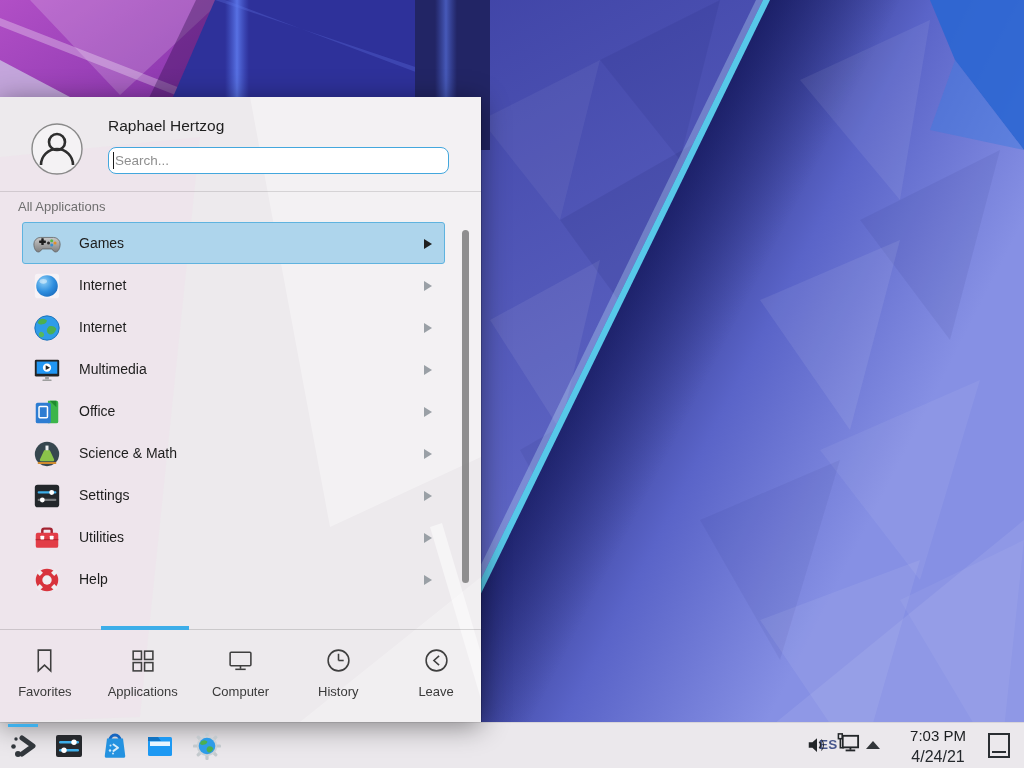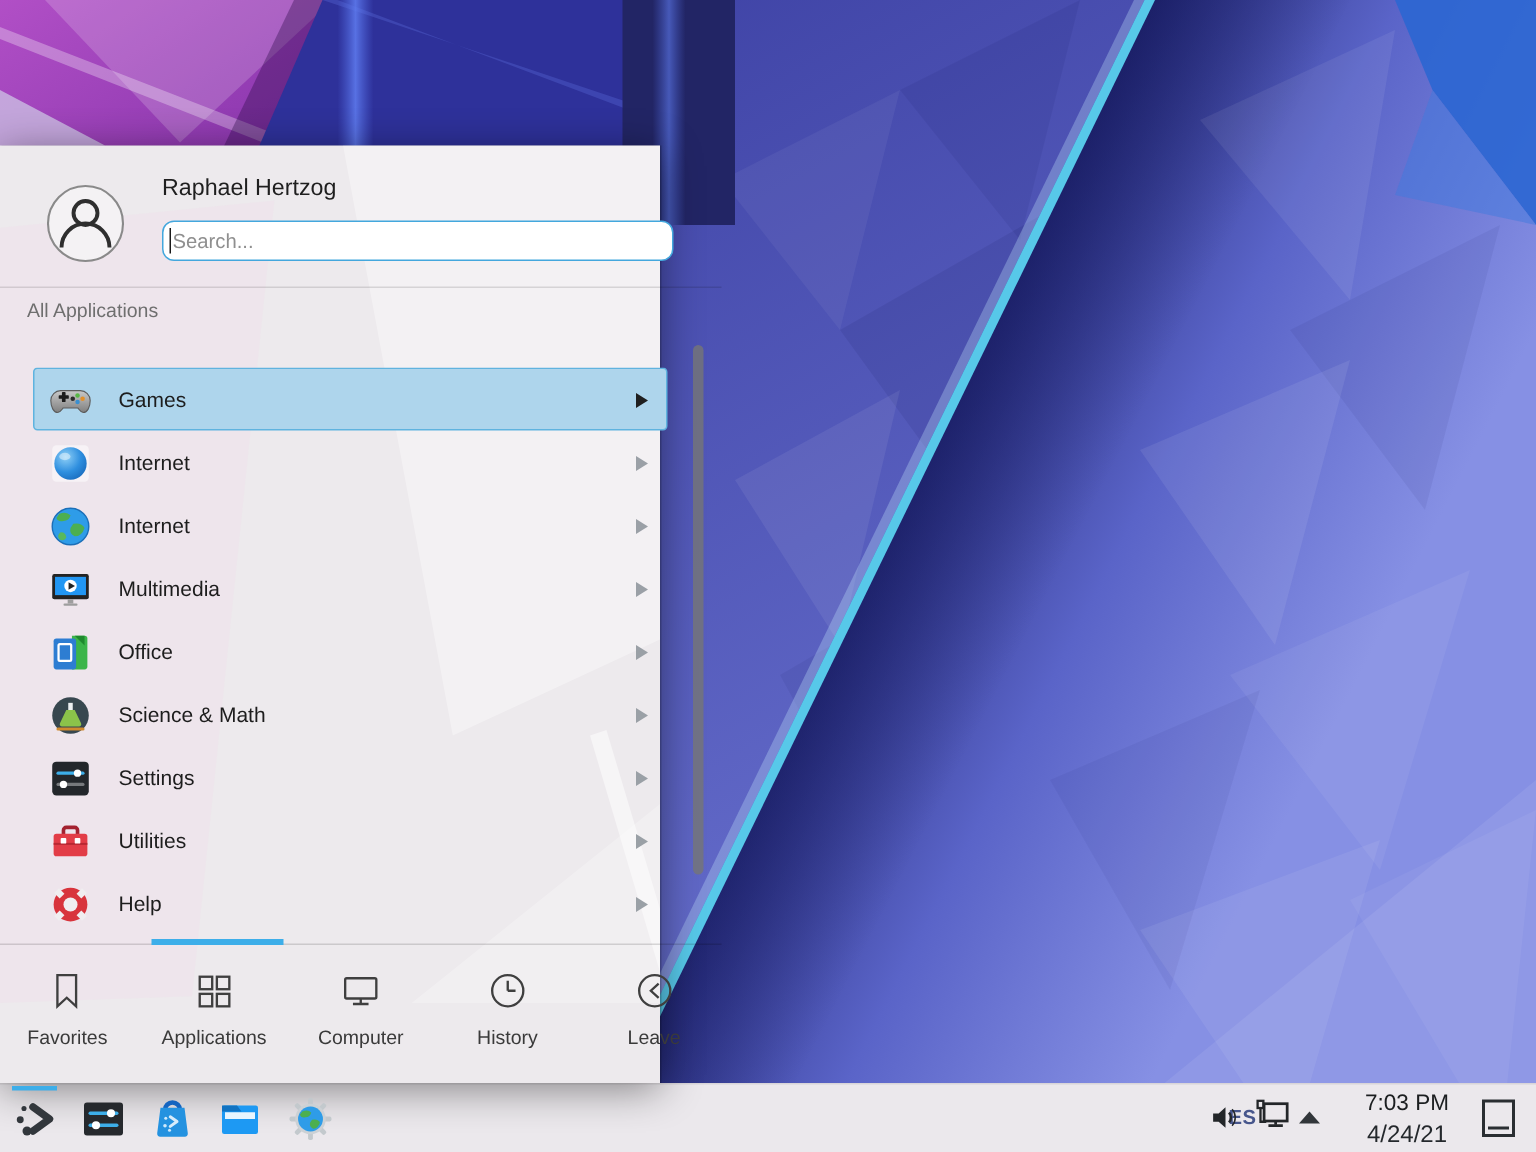--- a/index.html
+++ b/index.html
@@ -3,42 +3,42 @@
 <meta charset="utf-8">
 <style>
   * { margin:0; padding:0; box-sizing:border-box; }
   html,body { width:1024px; height:768px; overflow:hidden; }
   body { font-family:"Liberation Sans", sans-serif; }
   #desktop { position:relative; width:1024px; height:768px; overflow:hidden; background:#34379b; }
   #wallpaper { position:absolute; inset:0; }
 
   
   #launcher {
-    position:absolute; left:0; top:97px; width:440px; height:625px;
+    position:absolute; left:0; top:97px; width:481px; height:625px;
     background:#edeaed;
     box-shadow:0 4px 26px rgba(0,0,0,.45), 1px 0 0 rgba(0,0,0,.18);
     z-index:5;
   }
   #launcher .backdrop { position:absolute; inset:0; pointer-events:none; }
 
   .hdr-avatar { position:absolute; left:31px; top:26px; width:52px; height:52px; }
   .hdr-name { position:absolute; left:108px; top:20px; font-size:15.5px; color:#1f1f1f; }
   .hdr-search {
     position:absolute; left:108px; top:50px; width:341px; height:27px;
     border:1px solid #43a7dd; border-radius:8px; background:#ffffff;
     font-size:13.5px; color:#1a1a1a; padding:0 6px; outline:none;
     font-family:"Liberation Sans", sans-serif;
   }
   .hdr-search::placeholder { color:#8f8f8f; opacity:1; }
   .caret { position:absolute; left:113px; top:55px; width:1px; height:17px; background:#1a1a1a; }
 
   .hdr-sep { position:absolute; left:0; top:94px; width:481px; height:1px; background:rgba(0,0,0,.12); }
   .section-label { position:absolute; left:18px; top:102px; font-size:13px; color:#6f6f6f; }
 
-  .cat-list { position:absolute; left:0; top:125px; width:481px; height:408px; overflow:hidden;margin-top:23px; }
+  .cat-list { position:absolute; left:0; top:125px; width:481px; height:408px; overflow:hidden; }
   .cat-row {
     position:relative; margin-left:22px; width:423px; height:42px;
     border:1px solid transparent; border-radius:3px;
   }
   .cat-row.selected { background:#aed5ec; border-color:#5fb3df; }
   .cat-row .cicon { position:absolute; left:9px; top:6px; width:30px; height:30px; }
   .cat-row .clabel { position:absolute; left:56px; top:12px; font-size:14px; color:#1d1d1d; }
   .cat-row .arrow { position:absolute; right:12px; top:16px; width:8px; height:10px; }
   .arrow polygon { fill:#9aa0a6; }
   .cat-row.selected .arrow polygon { fill:#1f1f1f; }

